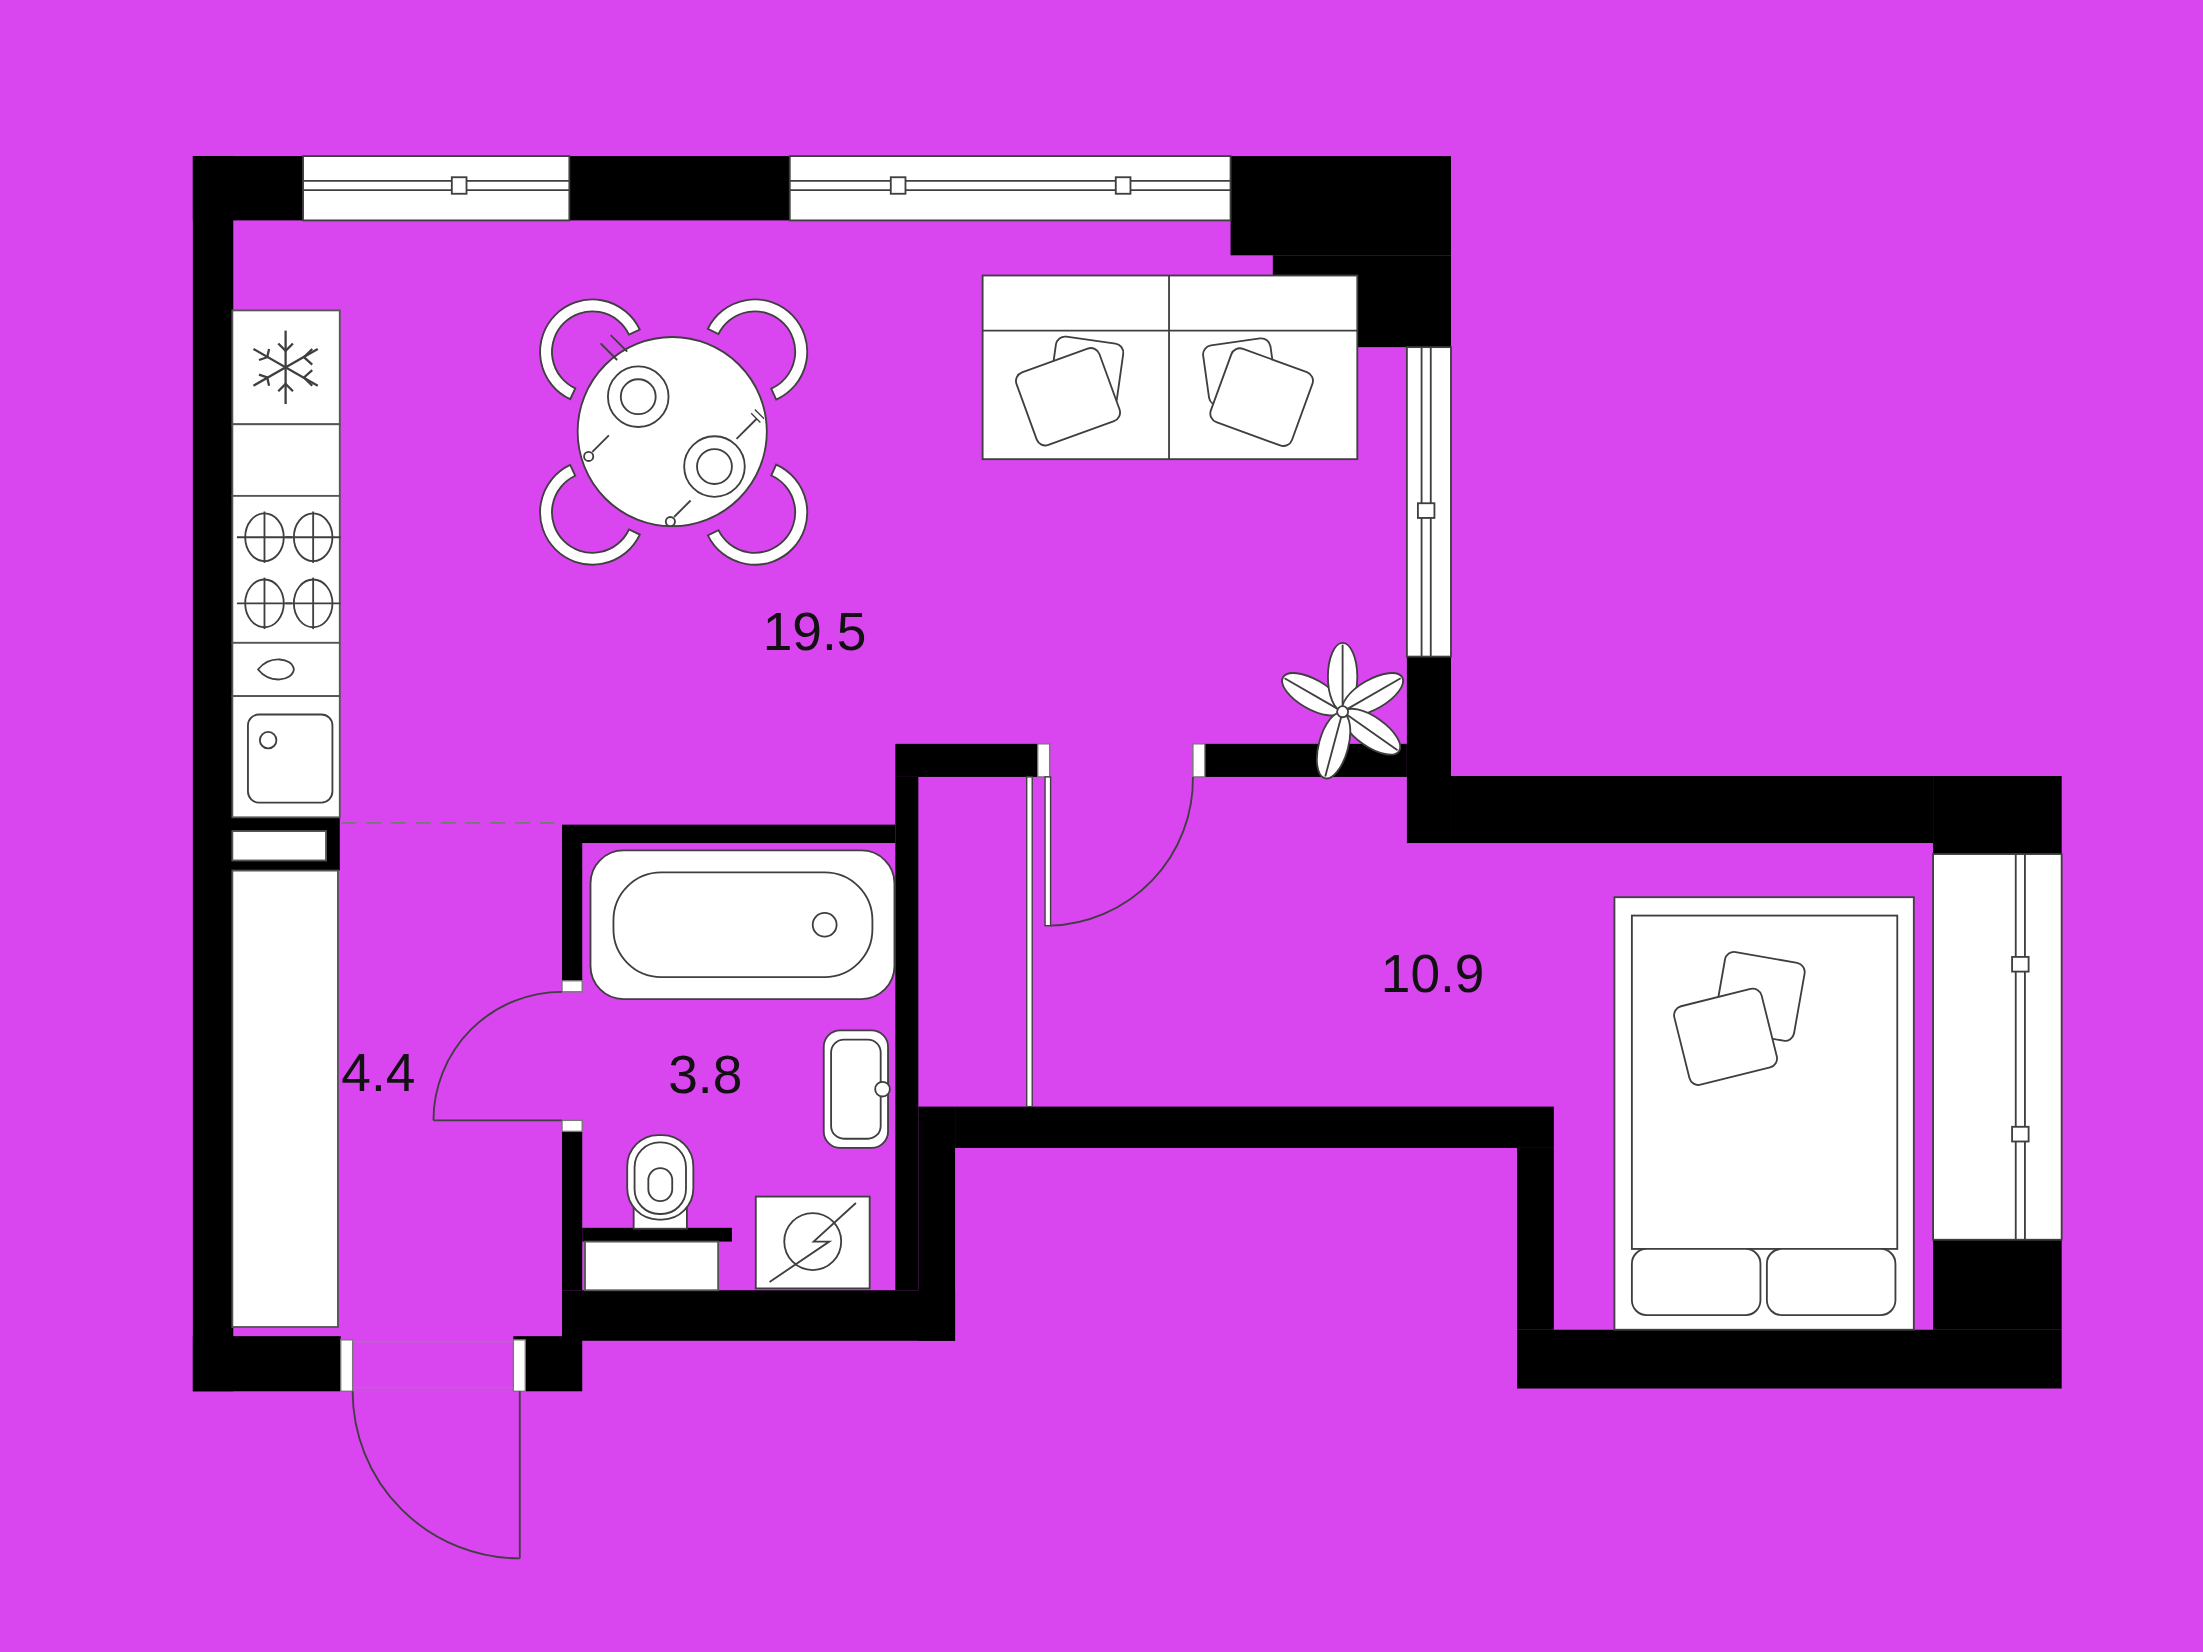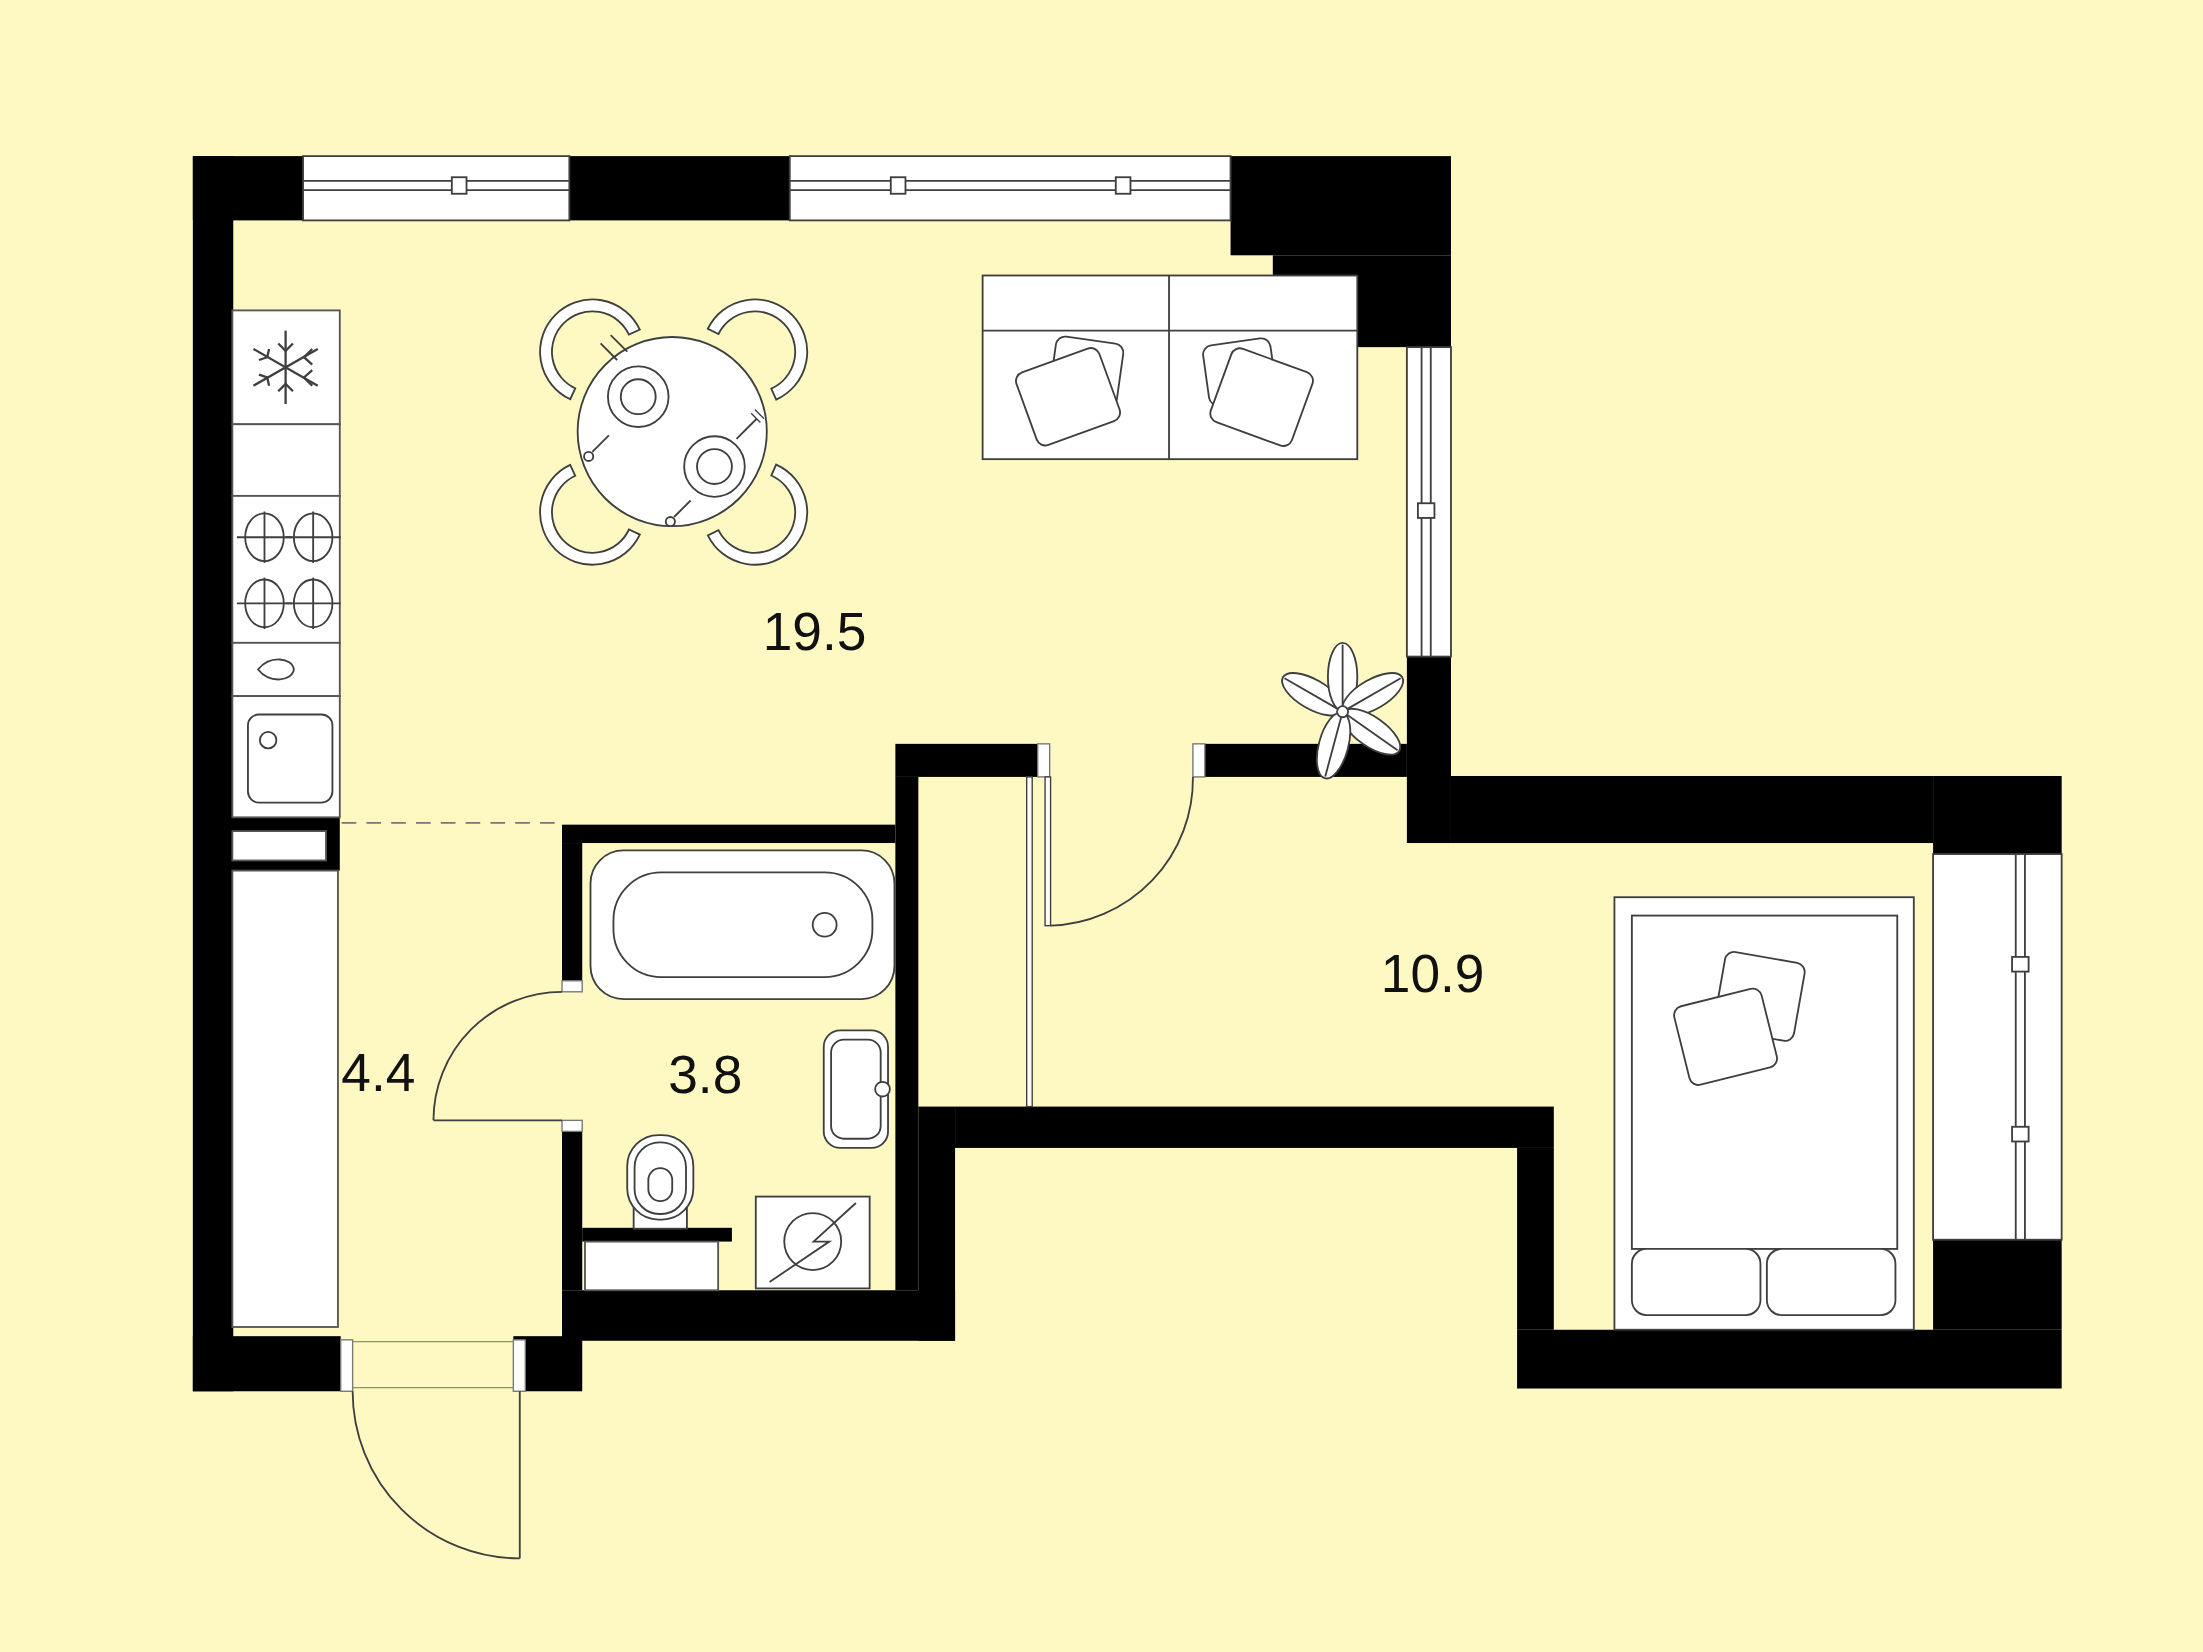--- a/index.html
+++ b/index.html
@@ -1,16 +1,16 @@
 <!DOCTYPE html>
 <html style="font-size:14.7px"><head>
 <meta charset="utf-8">
 <style>
   html,body{margin:0;padding:0;background:#ffffff;}
-  #plan-wrap{position:relative;width:2204px;height:1653px;background:#fef9c3;overflow:hidden;}
+  #plan-wrap{position:relative;width:2204px;height:1653px;background:#d946ef;overflow:hidden;}
   svg{display:block;}
   text.room-label{font-family:"Liberation Sans","DejaVu Sans",sans-serif;font-size:58px;fill:#111;}
 </style>
 </head>
 <body>
 
 <div id="plan-wrap">
 <svg width="2204" height="1653" viewBox="0 0 2400 1800" xmlns="http://www.w3.org/2000/svg">
 
   <g fill="#000">

